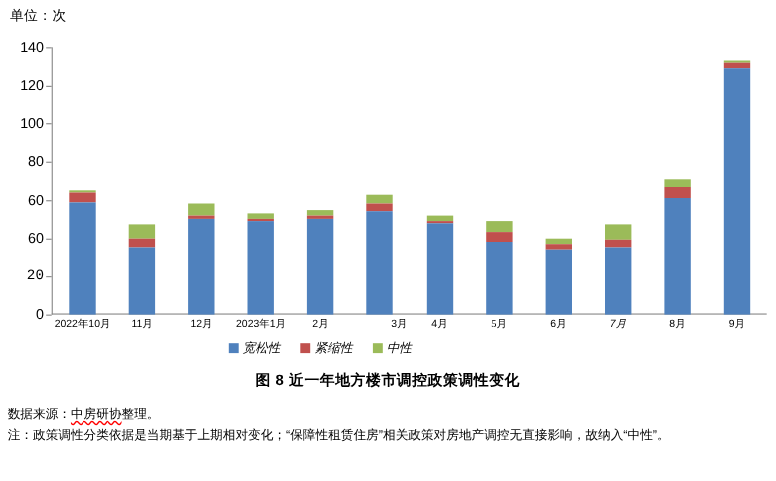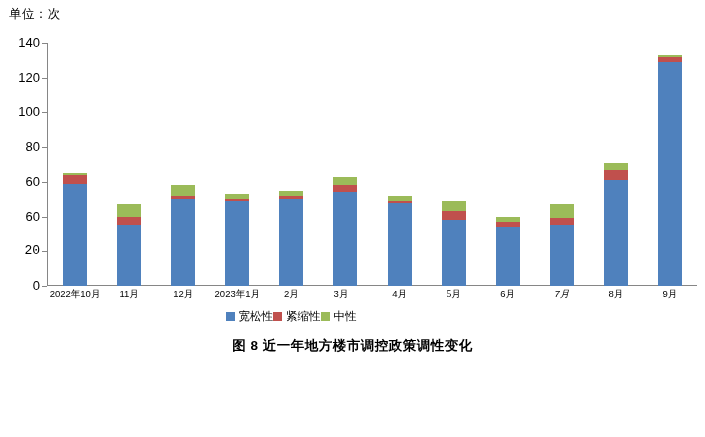--- a/index.html
+++ b/index.html
@@ -69,21 +69,21 @@
     position:absolute; top:0;
     font-size:9.5px; text-align:center;
     white-space:nowrap;
     transform:translateX(-50%);
     color:#000;
   }
 
   
   #legend{
     position:absolute; left:0; top:306px; width:582px; height:20px;
-    display:flex; align-items:center; justify-content:center; 
+    display:flex; align-items:center; justify-content:center; gap:18px;font-style:italic;
   }
   .legend-item{ display:flex; align-items:center; gap:4px; }
   .legend-swatch{ width:9px; height:9px; display:block; }
   .legend-text{ font-size:11.5px; }
 
   
   #figure-caption{
     position:absolute; left:0; top:337px; width:705px;
     text-align:center; font-size:13.5px; font-weight:bold;
     letter-spacing:.5px;
@@ -184,21 +184,21 @@
         <div class="seg seg-loose" style="height: 223.907px;"></div>
       </div>
     </div>
 
   <div id="x-axis-labels">
       <div class="x-tick-label" style="left: 27.0417px;">2022年10月</div>
       <div class="x-tick-label" style="left: 81.125px;">11月</div>
       <div class="x-tick-label" style="left: 135.208px;">12月</div>
       <div class="x-tick-label" style="left: 189.292px;">2023年1月</div>
       <div class="x-tick-label" style="left: 243.375px;">2月</div>
-      <div class="x-tick-label" style="left: 293px;">3月</div>
+      <div class="x-tick-label" style="left: 315px;">3月</div>
       <div class="x-tick-label" style="left: 351.542px;">4月</div>
       <div class="x-tick-label" style="left: 405.625px; font-family: Liberation Serif, serif;">5月</div>
       <div class="x-tick-label" style="left: 459.708px;">6月</div>
       <div class="x-tick-label" style="left: 513.792px; font-style: italic;">7月</div>
       <div class="x-tick-label" style="left: 567.875px;">8月</div>
       <div class="x-tick-label" style="left: 621.958px;">9月</div>
     </div>
 <div class="y-tick-mark" style="top: 248px;"></div>
     <div class="y-tick-mark" style="top: 213.286px;"></div>
     <div class="y-tick-mark" style="top: 178.571px;"></div>
@@ -220,13 +220,17 @@
     </div>
     <div class="legend-item">
       <span class="legend-swatch" style="background: rgb(155, 187, 89);"></span>
       <span class="legend-text">中性</span>
     </div>
   </div>
 
 <div id="figure-caption">图 8 近一年地方楼市调控政策调性变化</div>
 
 <div id="footer">
+  <div id="data-source">
+    <span>数据来源：</span><span class="spell">中房研协</span><span>整理。</span>
+  </div>
+  <div id="note">注：政策调性分类依据是当期基于上期相对变化；“保障性租赁住房”相关政策对房地产调控无直接影响，故纳入“中性”。</div>
 </div>
 
 </body></html>

